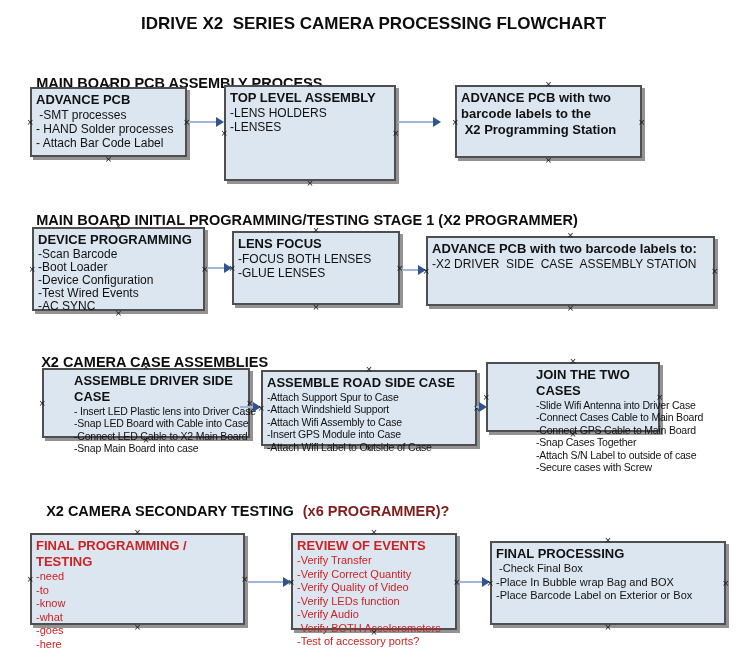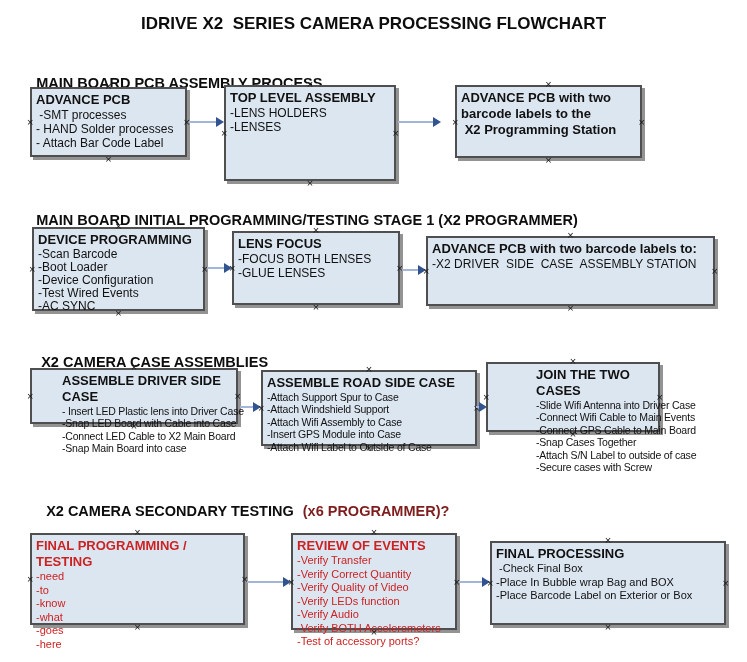--- a/index.html
+++ b/index.html
@@ -125,21 +125,21 @@
     <span class="handle h-left"></span>
     <span class="handle h-right"></span>
     <div class="box-title">ADVANCE PCB with two barcode labels to:</div>
     <div class="item">-X2 DRIVER  SIDE  CASE  ASSEMBLY STATION</div>
   </div>
 
   <div class="section-heading" style="left:25px;top:338px;">
     <span>X2 CAMERA CASE ASSEMBLIES</span>
   </div>
 
-  <div class="box r3" style="left:30px;top:368px;width:208px;height:56px;padding-left:30px;">
+  <div class="box r3" style="left:42px;top:368px;width:208px;height:70px;padding-left:30px;">
     <span class="handle h-top"></span>
     <span class="handle h-bottom"></span>
     <span class="handle h-left"></span>
     <span class="handle h-right"></span>
     <div class="box-title">ASSEMBLE DRIVER SIDE CASE</div>
     <div class="item">- Insert LED Plastic lens into Driver Case</div>
     <div class="item">-Snap LED Board with Cable into Case</div>
     <div class="item">-Connect LED Cable to X2 Main Board</div>
     <div class="item">-Snap Main Board into case</div>
   </div>
@@ -161,21 +161,21 @@
 
   <div class="arrow" style="left:476px;top:406px;width:9px;"></div>
 
   <div class="box r3" style="left:486px;top:362px;width:174px;height:70px;padding-left:48px;">
     <span class="handle h-top"></span>
     <span class="handle h-bottom"></span>
     <span class="handle h-left"></span>
     <span class="handle h-right"></span>
     <div class="box-title">JOIN THE TWO CASES</div>
     <div class="item">-Slide Wifi Antenna into Driver Case</div>
-    <div class="item">-Connect Wifi Cable to Main Events</div>
+    <div class="item">-Connect Cases Cable to Main Board</div>
     <div class="item">-Connect GPS Cable to Main Board</div>
     <div class="item">-Snap Cases Together</div>
     <div class="item">-Attach S/N Label to outside of case</div>
     <div class="item">-Secure cases with Screw</div>
   </div>
 
   <div class="section-heading" style="left:30px;top:487px;">
     <span>X2 CAMERA SECONDARY TESTING</span><span class="red-part">(x6 PROGRAMMER)?</span>
   </div>
 

